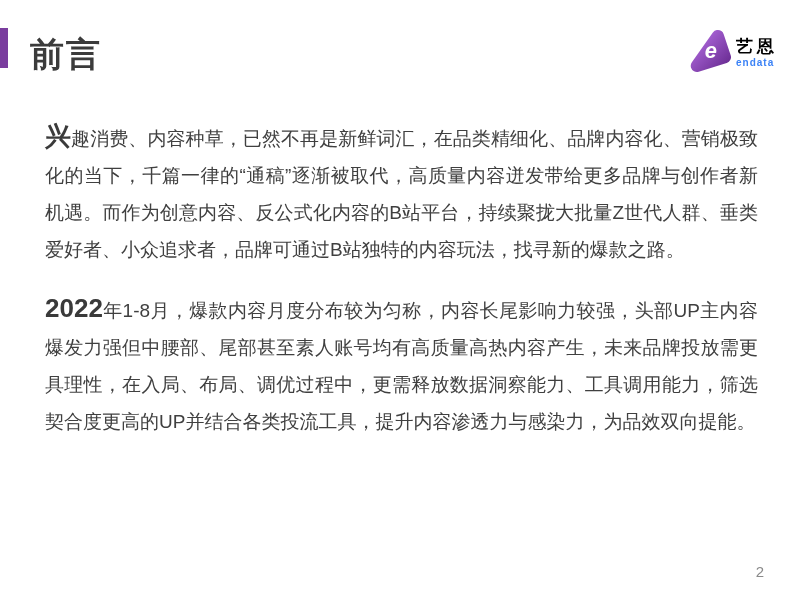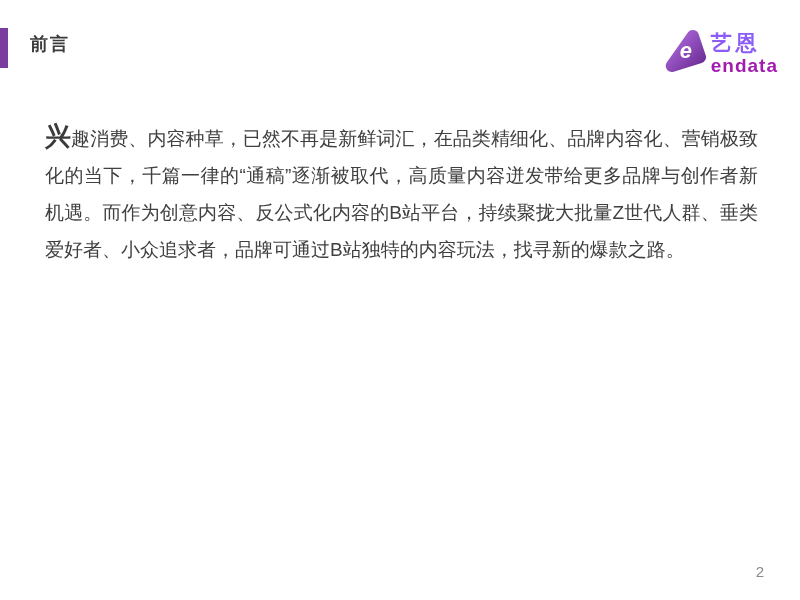--- a/index.html
+++ b/index.html
@@ -15,47 +15,47 @@
   
   .accent-bar {
     position: absolute;
     left: 0; top: 28px;
     width: 8px; height: 40px;
     background: #7a3d9e;
   }
   .page-title {
     position: absolute;
     left: 30px; top: 32px;
-    font-size: 18px;
+    font-size: 34px;
     font-weight: bold;
     color: #3b3b3b;
     letter-spacing: 2px;
   }
 
   
   .logo {
     position: absolute;
     right: 22px; top: 28px;
     display: flex;
     align-items: center;
     gap: 5px;
   }
   .logo-icon { width: 42px; height: 46px; }
   .logo-text { display: flex; flex-direction: column; line-height: 1; }
   .logo-name {
-    font-size: 21px;
+    font-size: 17px;
     font-weight: bold;
-    color: #8b5cf6;
+    color: #000000;
     letter-spacing: 4px;
   }
   .logo-sub {
     margin-top: 3px;
-    font-size: 19px;
+    font-size: 10px;
     font-weight: bold;
-    color: #a21caf;
+    color: #3b82f6;
     letter-spacing: 1px;
   }
 
   
   .content {
     position: absolute;
     left: 45px; top: 96px;
     width: 713px;
     font-size: 19px;
     line-height: 37px;
@@ -98,15 +98,16 @@
     </svg>
   </span>
   <span class="logo-text">
     <span class="logo-name">艺恩</span>
     <span class="logo-sub">endata</span>
   </span>
 </div>
 
 <div class="content">
   <p><span class="lead">兴</span><span>趣消费、内容种草，已然不再是新鲜词汇，在品类精细化、品牌内容化、营销极致化的当下，千篇一律的“通稿”逐渐被取代，高质量内容迸发带给更多品牌与创作者新机遇。而作为创意内容、反公式化内容的B站平台，持续聚拢大批量Z世代人群、垂类爱好者、小众追求者，品牌可通过B站独特的内容玩法，找寻新的爆款之路。</span></p>
+  <p><span class="lead">2022</span><span>年1-8月，爆款内容月度分布较为匀称，内容长尾影响力较强，头部UP主内容爆发力强但中腰部、尾部甚至素人账号均有高质量高热内容产生，未来品牌投放需更具理性，在入局、布局、调优过程中，更需释放数据洞察能力、工具调用能力，筛选契合度更高的UP并结合各类投流工具，提升内容渗透力与感染力，为品效双向提能。</span></p>
 </div>
 
 <div class="page-number">2</div>
 
 </body></html>

